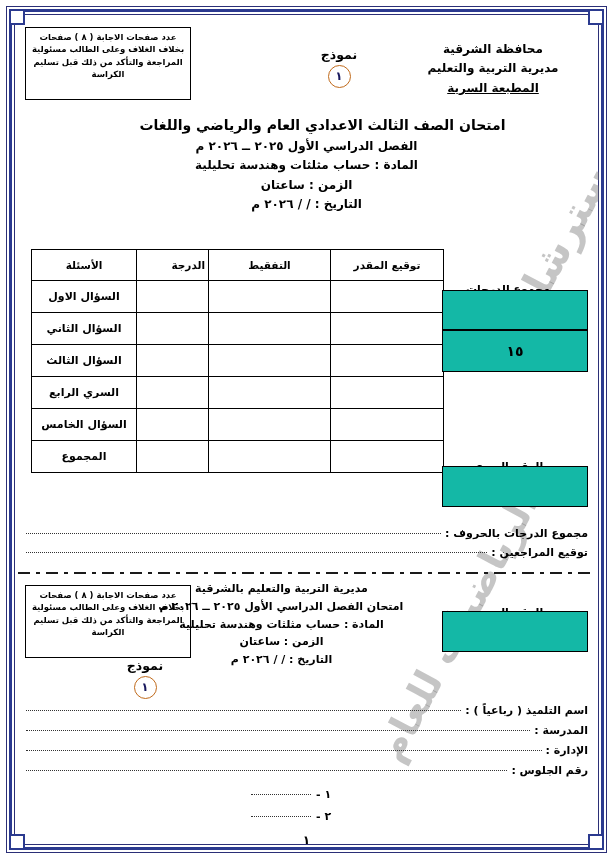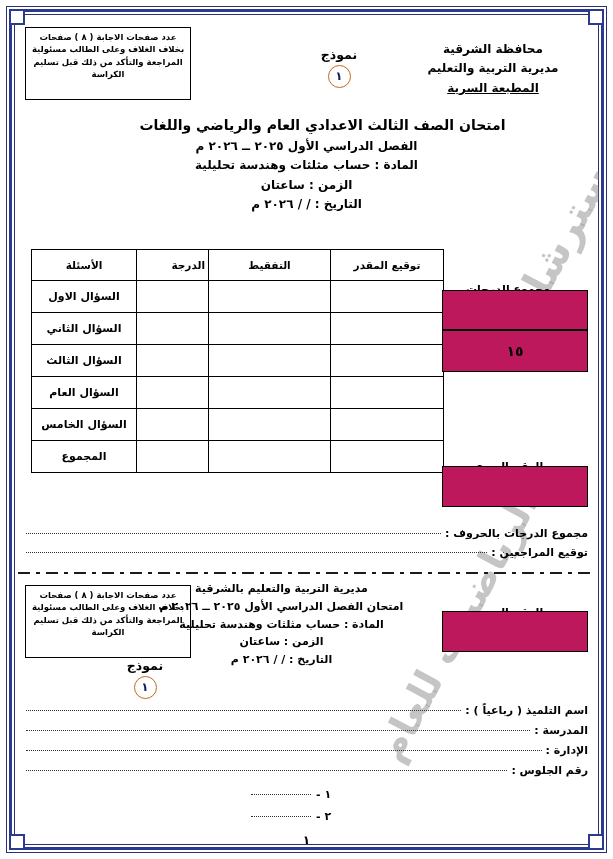--- a/index.html
+++ b/index.html
@@ -169,21 +169,21 @@
   .side-label{
     position:absolute;
     font-size:11px;font-weight:bold;text-align:center;
     z-index:3;
     margin-top:12px;
   }
   .side-box{
     position:absolute;
     box-sizing:border-box;
     border:1.6px solid #000;
-    background:#be185d;
+    background:#14b8a6;
     z-index:3;
     display:flex;align-items:center;justify-content:center;
     font-size:14px;font-weight:bold;
   }
   #total-label{ left:414px; top:257px; width:160px; }
   #total-box-empty{ left:428px; top:276px; width:146px; height:40px; }
   #total-box-value{ left:428px; top:316px; width:146px; height:42px; }
 
   #secret-label-1{ left:414px; top:434px; width:160px; }
   #secret-box-1{ left:428px; top:452px; width:146px; height:41px; }
@@ -334,21 +334,21 @@
       <tr>
         <td class="c-s"></td>
         <td class="c-t"></td>
         <td class="c-d"></td>
         <td class="c-q">السؤال الثالث</td>
       </tr>
       <tr>
         <td class="c-s"></td>
         <td class="c-t"></td>
         <td class="c-d"></td>
-        <td class="c-q">السؤال العام</td>
+        <td class="c-q">السري الرابع</td>
       </tr>
       <tr>
         <td class="c-s"></td>
         <td class="c-t"></td>
         <td class="c-d"></td>
         <td class="c-q">السؤال الخامس</td>
       </tr>
       <tr>
         <td class="c-s"></td>
         <td class="c-t"></td>

